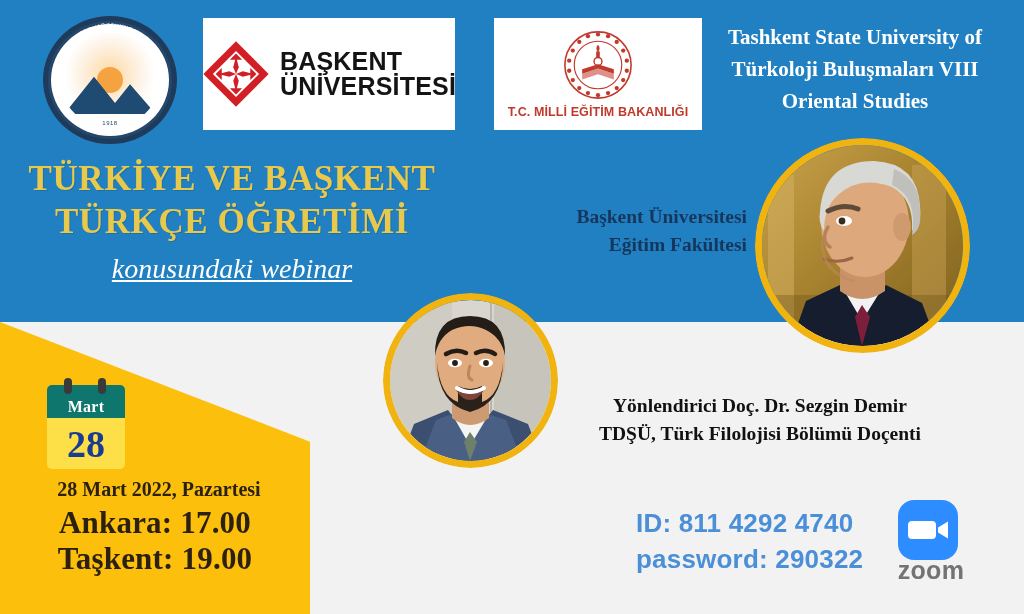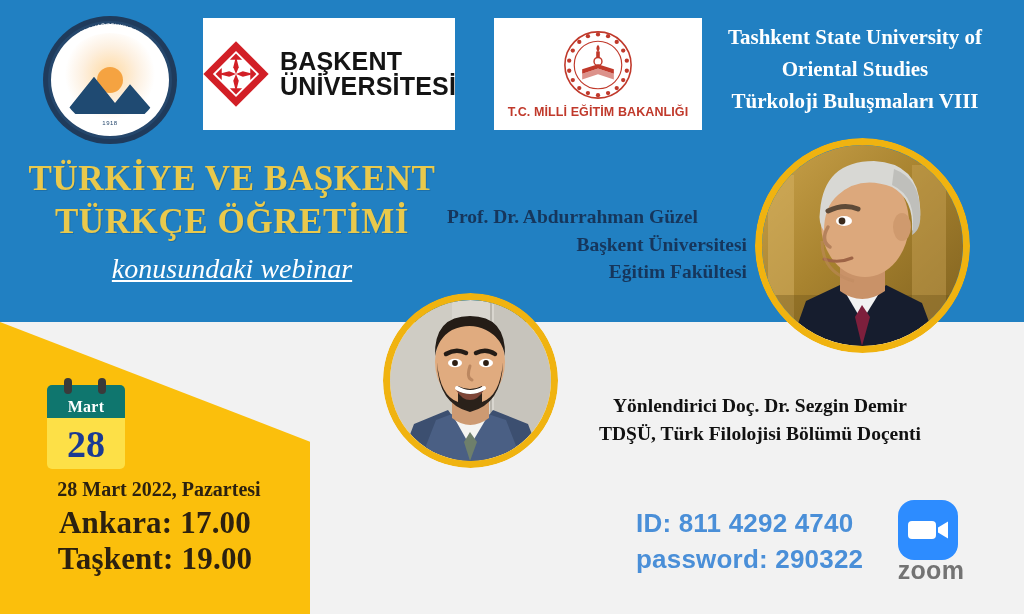--- a/index.html
+++ b/index.html
@@ -290,32 +290,31 @@
             <circle cx="50" cy="45" r="5.5" fill="none" stroke="#c0392b" stroke-width="2"></circle>
           </g>
         </svg>
       </div>
       <div class="meb-words">T.C. MİLLİ EĞİTİM BAKANLIĞI</div>
     </div>
   </div>
 
   <div class="header-univ">
     <div>Tashkent State University of</div>
+    <div>Türkoloji Buluşmaları VIII</div>
     <div>Oriental Studies</div>
-    <div>Türkoloji Buluşmaları VIII</div>
   </div>
 
   <div class="title-block">
     <div class="title-line">TÜRKİYE VE BAŞKENT</div>
     <div class="title-line">TÜRKÇE ÖĞRETİMİ</div>
     <div class="title-sub">konusundaki webinar</div>
   </div>
 
   <div class="speaker1">
-    <div class="l1">Prof. Dr. Abdurrahman Güzel</div>
     <div class="l2">Başkent Üniversitesi</div>
     <div class="l3">Eğitim Fakültesi</div>
   </div>
 
   <div class="moderator">
     <div>Yönlendirici Doç. Dr. Sezgin Demir</div>
     <div>TDŞÜ, Türk Filolojisi Bölümü Doçenti</div>
   </div>
 
   <div class="portrait" id="portrait-guzel">

